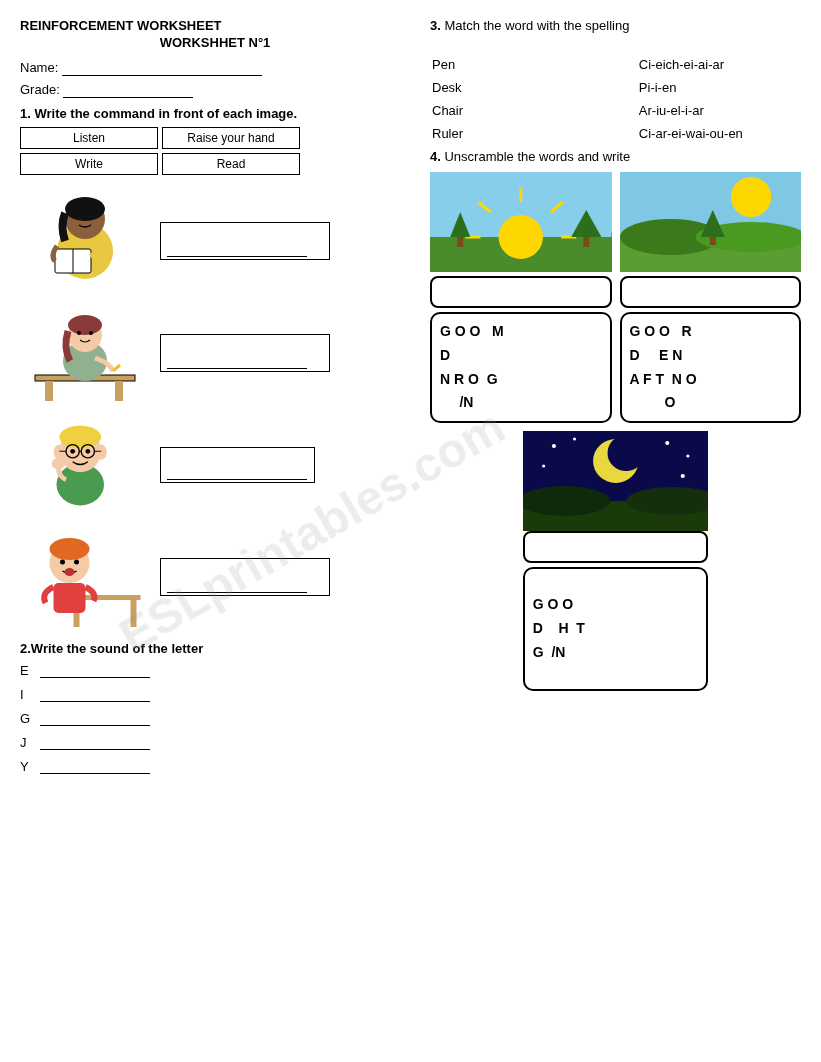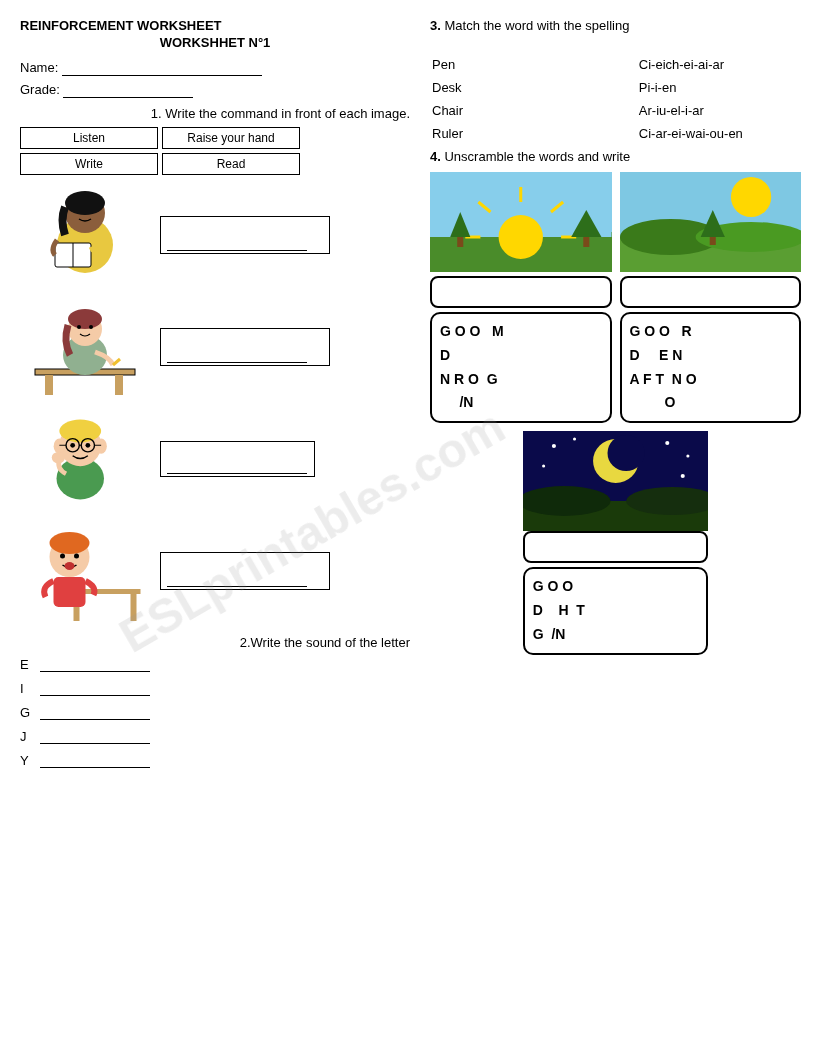--- a/index.html
+++ b/index.html
@@ -43,32 +43,31 @@
       display: inline-block;
       border-bottom: 1px solid #000;
       min-width: 200px;
     }
     .field-line-short {
       display: inline-block;
       border-bottom: 1px solid #000;
       min-width: 130px;
     }
     .section-label {
-      font-weight: normal;
+      font-weight: bold;
       font-size: 13px;
       margin-top: 8px;
       margin-bottom: 6px;
-      text-align: right;
     }
     .commands-grid {
       display: grid;
       grid-template-columns: 1fr 1fr;
       gap: 4px;
       width: 280px;
-      margin-bottom: 10px;
+      margin-bottom: 16px;
     }
     .cmd-btn {
       border: 1px solid #000;
       padding: 3px 8px;
       text-align: center;
       font-size: 12px;
       background: #fff;
     }
     .image-answer-row {
       display: flex;
@@ -174,21 +173,21 @@
       font-size: 12px;
       font-weight: bold;
       line-height: 1.6;
       min-height: 70px;
       display: flex;
       align-items: center;
     }
     .scramble-box-center {
       border: 2px solid #000;
       border-radius: 10px;
-      padding: 6px 8px;
+      padding: 24px 8px;
       font-size: 12px;
       font-weight: bold;
       line-height: 1.6;
       min-height: 70px;
       display: flex;
       align-items: center;
       margin-top: 4px;
     }
 
     

